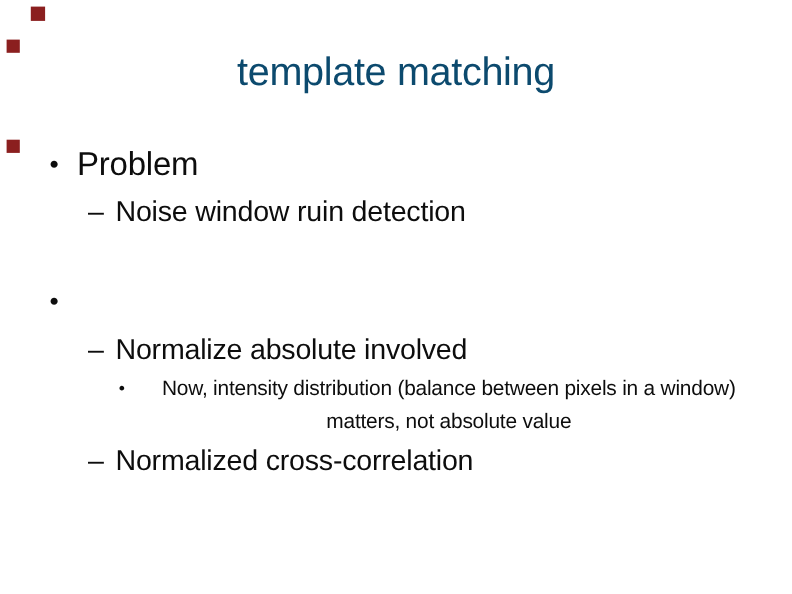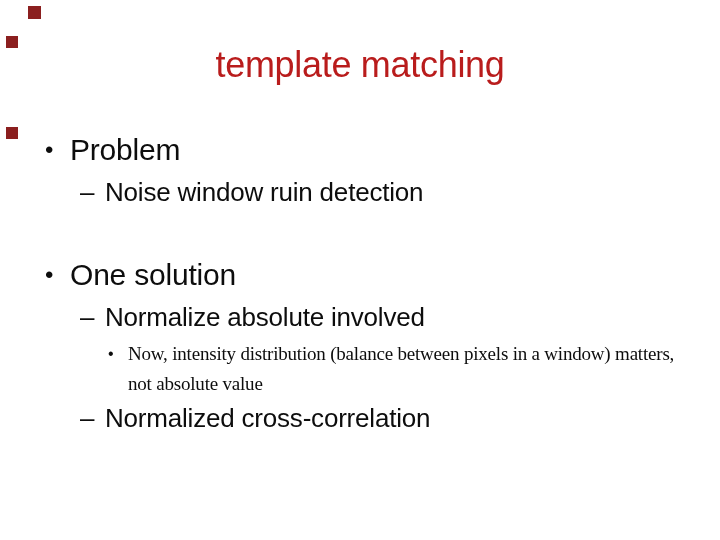--- a/index.html
+++ b/index.html
@@ -28,43 +28,44 @@
     position: absolute;
     top: 42px;
     left: 0;
     width: 720px;
     margin: 0;
     text-align: center;
     font-size: 36px;
     font-weight: 400;
     letter-spacing: -0.3px;
     line-height: 1.25;
-    color: #b91c1c;
+    color: #0c4a6e;
   }
   .bullet-row {
     position: absolute;
     display: flex;
     align-items: flex-start;
     line-height: 1.25;
     letter-spacing: -0.2px;
   }
   .bullet-row .marker {
     flex: 0 0 auto;
     display: inline-block;
   }
   .bullet-row .btext {
     flex: 0 1 auto;
+    text-align: center;
   }
   .lvl1 { left: 45px; font-size: 30px; }
   .lvl1 .marker { width: 25px; font-size: 24px; line-height: 1.56; }
   .lvl2 { left: 80px; font-size: 26px; }
   .lvl2 .marker { width: 25px; }
   .lvl3 { left: 108px; font-size: 19px; line-height: 30px; }
   .lvl3 .marker { width: 20px; font-size: 16px; line-height: 30px; }
-  .lvl3 .btext { max-width: 560px; font-family: Liberation Serif, serif; }
+  .lvl3 .btext { max-width: 560px; }
   .row-1 { top: 131px; }
   .row-2 { top: 176px; }
   .row-3 { top: 256px; }
   .row-4 { top: 301px; }
   .row-5 { top: 339px; }
   .row-6 { top: 402px; }
 </style>
 </head>
 <body>
 
@@ -81,21 +82,20 @@
     <span class="btext">Problem</span>
   </div>
 
   <div class="bullet-row lvl2 row-2">
     <span class="marker">–</span>
     <span class="btext">Noise window ruin detection</span>
   </div>
 
   <div class="bullet-row lvl1 row-3">
     <span class="marker">•</span>
-    <span class="btext">One solution</span>
   </div>
 
   <div class="bullet-row lvl2 row-4">
     <span class="marker">–</span>
     <span class="btext">Normalize absolute involved</span>
   </div>
 
   <div class="bullet-row lvl3 row-5">
     <span class="marker">•</span>
     <span class="btext">Now, intensity distribution (balance between pixels in a window) matters, not absolute value</span>

